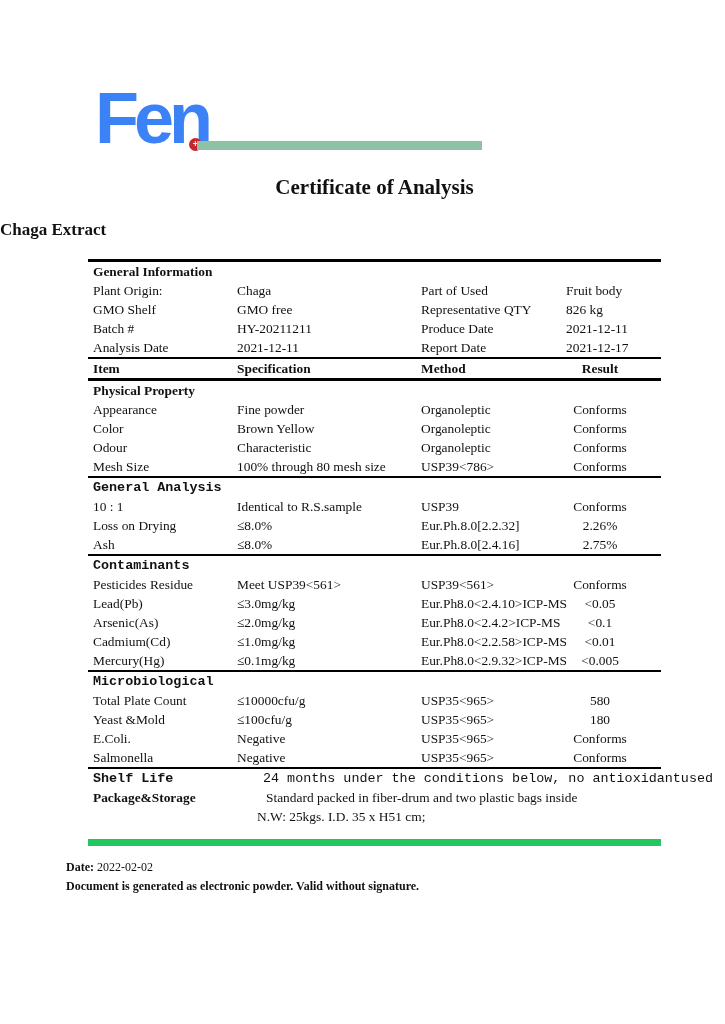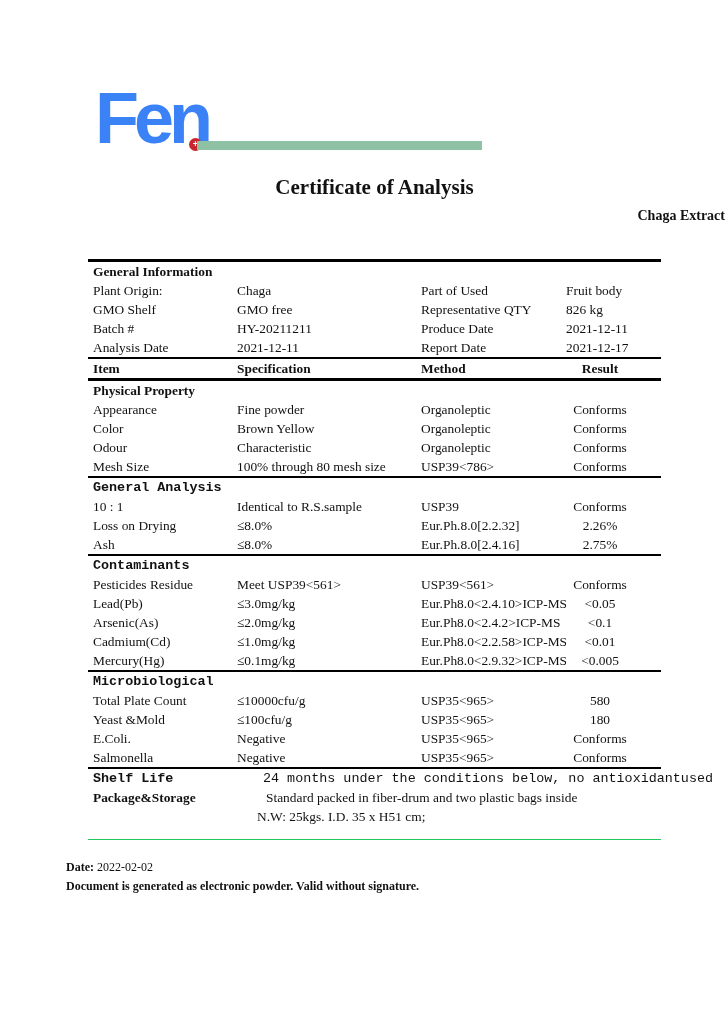--- a/index.html
+++ b/index.html
@@ -21,26 +21,26 @@
   .logo-dot {
     position:absolute; left:189px; top:138px;
     width:13px; height:13px; border-radius:50%;
     color:#fff; font-family:"Liberation Sans", sans-serif;
     font-size:9px; font-weight:700; line-height:13px; text-align:center;
   }
   .logo-bar { position:absolute; left:197px; top:141px; width:285px; height:9px; }
 
   
   .title    { position:absolute; top:175px; left:12px; width:100%; text-align:center; font-size:21px; font-weight:700; }
-  .subtitle { position:absolute; top:208px; left:0; width:100%; text-align:right; font-size:14px; font-weight:700; }
+  .subtitle { position:absolute; top:220px; left:0; width:100%; text-align:left; font-size:17px; font-weight:700; }
 
   
   .coa {
     position:absolute; left:88px; top:259px; width:573px;
-    border-top:3px solid #000; border-bottom:1px solid #22c55e;
+    border-top:3px solid #000; border-bottom:7px solid #22c55e;
     font-size:13.4px; line-height:19px;
   }
   .tr { display:grid; grid-template-columns:144px 184px 145px 1fr; }
   .c  { padding-left:5px; white-space:nowrap; }
   .sect { grid-column:1 / -1; font-weight:700; padding-left:5px; }
   .hdr { font-weight:700; border-top:2px solid #000; border-bottom:3.5px solid #000; }
   .hdr .c4 { text-align:center; padding-right:22px; padding-left:0; }
   .rc { text-align:center; padding-right:22px; padding-left:0; }
   .bt { border-top:2.5px solid #000;font-family:Liberation Mono, monospace; }
   .srow { display:grid; grid-template-columns:144px 1fr;gap:23px; }

